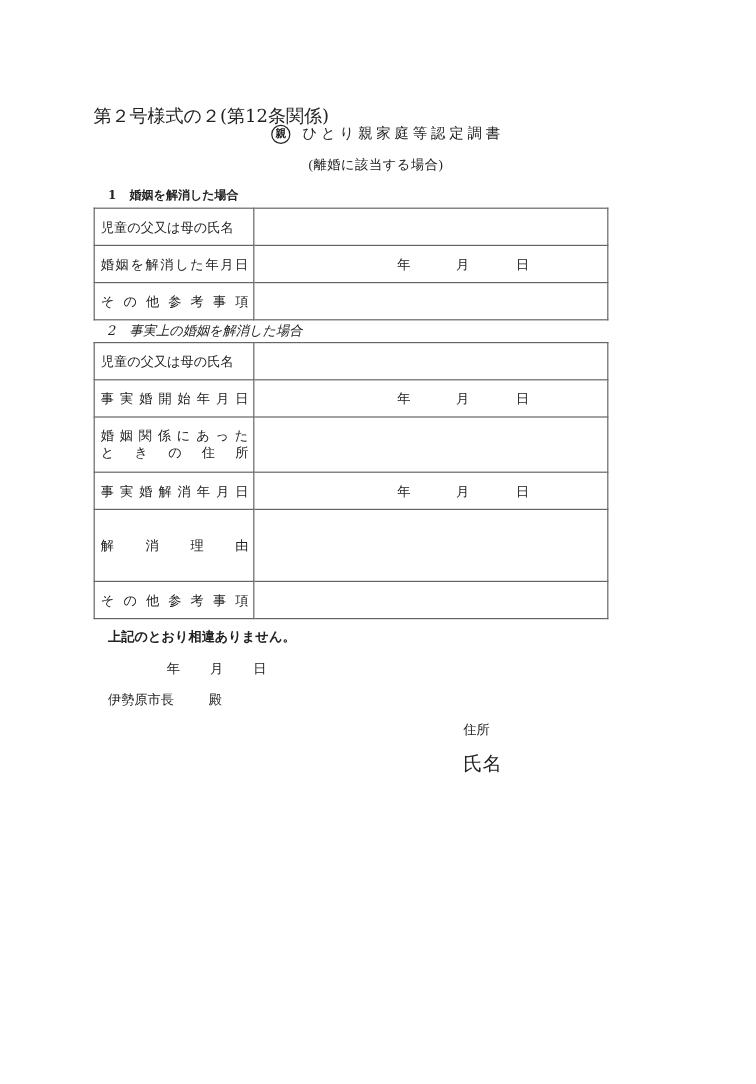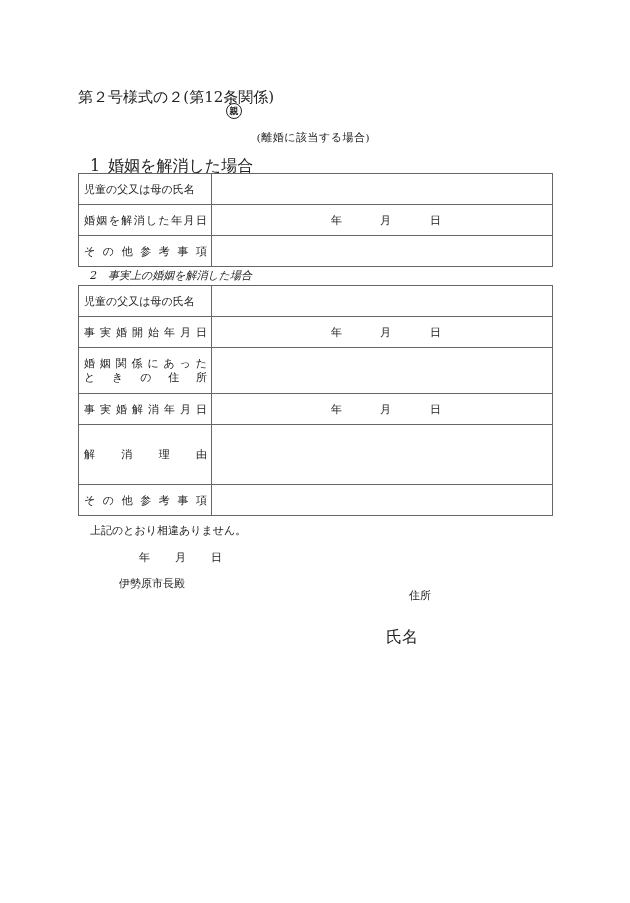--- a/index.html
+++ b/index.html
@@ -10,56 +10,57 @@
     }
     .abs { position: absolute; white-space: nowrap; }
     .form-no { left: 78px; top: 88px; font-size: 15px; }
     .title { left: 226px; top: 103px; font-size: 12px; letter-spacing: 3.2px; display: flex; align-items: center; }
     .circled {
       display: inline-block; width: 14px; height: 14px; border: 1.3px solid #222;
       border-radius: 50%; font-size: 9px; line-height: 14px; text-align: center;
       letter-spacing: 0; margin-right: 10px; font-weight: bold;
     }
     .subtitle { left: 257px; top: 130px; font-size: 11px; letter-spacing: 0.5px; font-family: Liberation Serif, serif; }
-    .sec1 { left: 90px; top: 156px; font-size: 16px; }
+    .sec1 { left: 90px; top: 156px; font-size: 10px; font-weight: bold; }
     .sec2 { left: 90px; top: 268px; font-size: 11px; font-style: italic; }
     .sec-num { display: inline-block; width: 18px; }
 
     table.form {
-      position: absolute; left: 78px; width: 475px;
+      position: absolute; left: 78px; width: 429px;
       border-collapse: collapse; table-layout: fixed;
     }
     table.form td {
       border: 1px solid #666666; padding: 0; font-size: 11px; vertical-align: middle;
     }
     table.form td.label { width: 123px; padding-left: 5px; padding-right: 4px; }
     .spread { display: flex; justify-content: space-between; }
     .spread2 { display: flex; flex-direction: column; line-height: 14px; }
     .date { display: flex; padding-left: 119px; }
     .date span:nth-child(1) { width: 49px; }
     .date span:nth-child(2) { width: 50px; }
     #t1 { top: 173px; }
     #t2 { top: 285px; }
 
-    .decl { left: 90px; top: 523px; font-size: 11px; }
+    .decl { left: 90px; top: 523px; font-size: 11px; font-weight: bold; }
     .sign-date { left: 139px; top: 550px; font-size: 11px; display: flex; }
     .sign-date span:nth-child(1) { width: 36px; }
     .sign-date span:nth-child(2) { width: 36px; }
-    .addressee { left: 90px; top: 576px; font-size: 11px; display: flex; text-align: right; }
+    .addressee { left: 90px; top: 576px; font-size: 11px; display: flex; }
     .addressee span:first-child { width: 84px; }
-    .addr { left: 386px; top: 588px; font-size: 11px; margin-left: 23px; }
+    .addr { left: 386px; top: 601px; font-size: 11px; }
     .name { left: 386px; top: 627px; font-size: 16px; }
   </style>
 </head>
 <body>
 
 <div class="abs form-no">第２号様式の２(第12条関係)</div>
 
 <div class="abs title">
   <span class="circled">親</span>
+  <span>ひとり親家庭等認定調書</span>
 </div>
 
 <div class="abs subtitle">(離婚に該当する場合)</div>
 
 <div class="abs sec1">
   <span class="sec-num">1</span><span>婚姻を解消した場合</span>
 </div>
 
 <table class="form" id="t1">
   <tbody>

